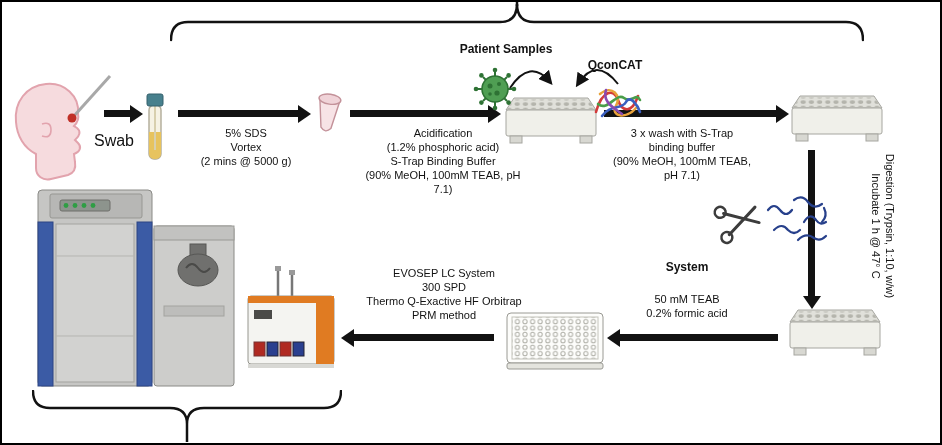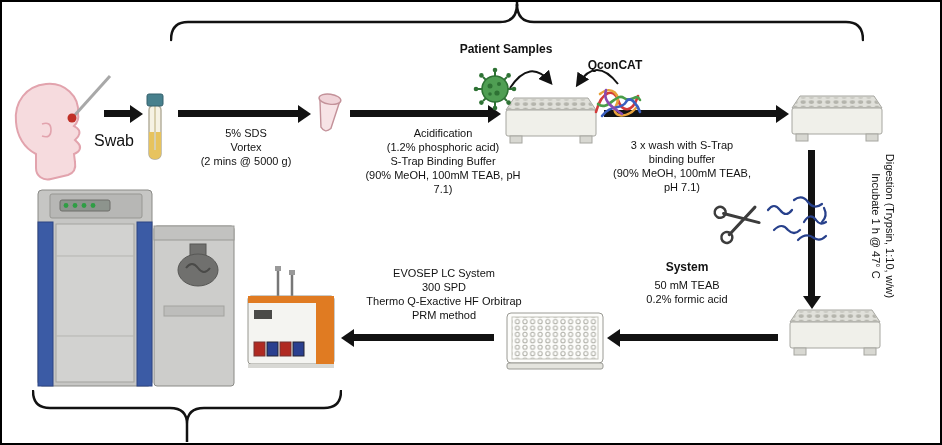--- a/index.html
+++ b/index.html
@@ -76,31 +76,31 @@
   <div class="txt" style="left:349px; top:124px; width:168px;margin-left:8px;">Acidification
 (1.2% phosphoric acid)
 S-Trap Binding Buffer
 (90% MeOH, 100mM TEAB, pH
 7.1)</div>
 
   <div class="txt bold" style="left:445px; top:40px; width:118px;">Patient Samples</div>
 
   <div class="txt bold" style="left:577px; top:56px; width:72px;">QconCAT</div>
 
-  <div class="txt" style="left:596px; top:124px; width:168px;margin-top:12px;">3 x wash with S-Trap
+  <div class="txt" style="left:596px; top:124px; width:168px;">3 x wash with S-Trap
 binding buffer
 (90% MeOH, 100mM TEAB,
 pH 7.1)</div>
 
   <div class="txt rot90" style="left:800px; top:209px; width:160px; height:30px;">Digestion (Trypsin, 1:10, w/w)
 Incubate 1 h @ 47° C</div>
 
   <div class="txt bold" style="left:640px; top:258px; width:90px;">System</div>
 
-  <div class="txt" style="left:630px; top:276px; width:110px;">50 mM TEAB
+  <div class="txt" style="left:630px; top:290px; width:110px;">50 mM TEAB
 0.2% formic acid</div>
 
 
   <div class="txt" style="left:352px; top:264px; width:180px;">EVOSEP LC System
 300 SPD
 Thermo Q-Exactive HF Orbitrap
 PRM method</div>
 
   <svg class="abs" style="left:503px; top:94px;" width="92" height="50" viewBox="0 0 92 50">
     <defs>

